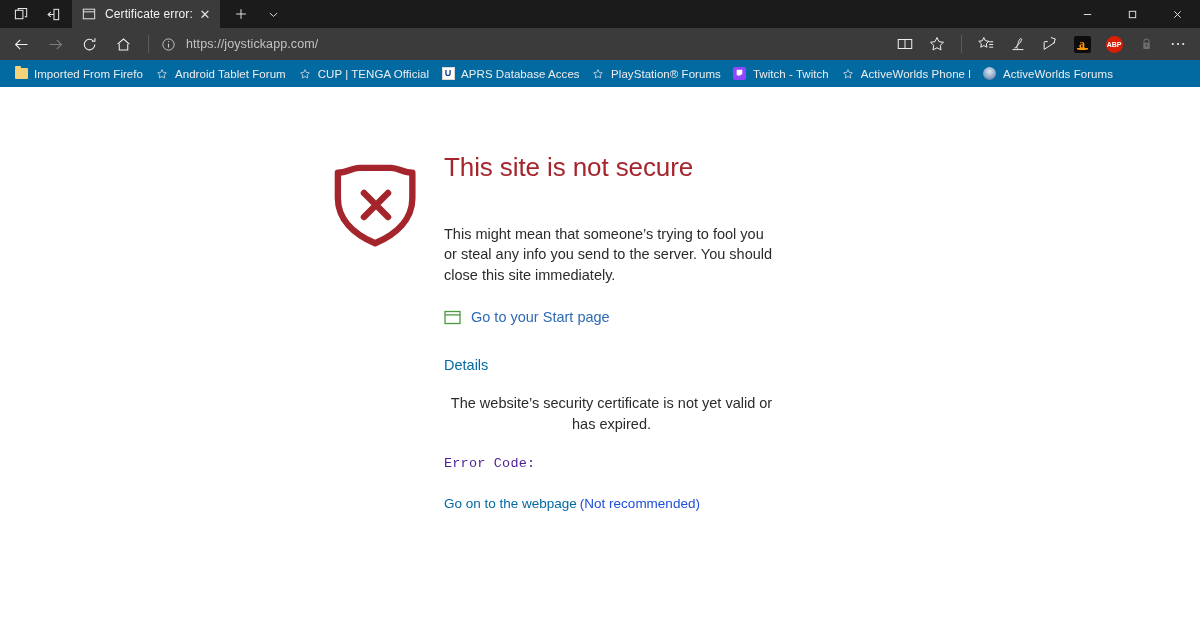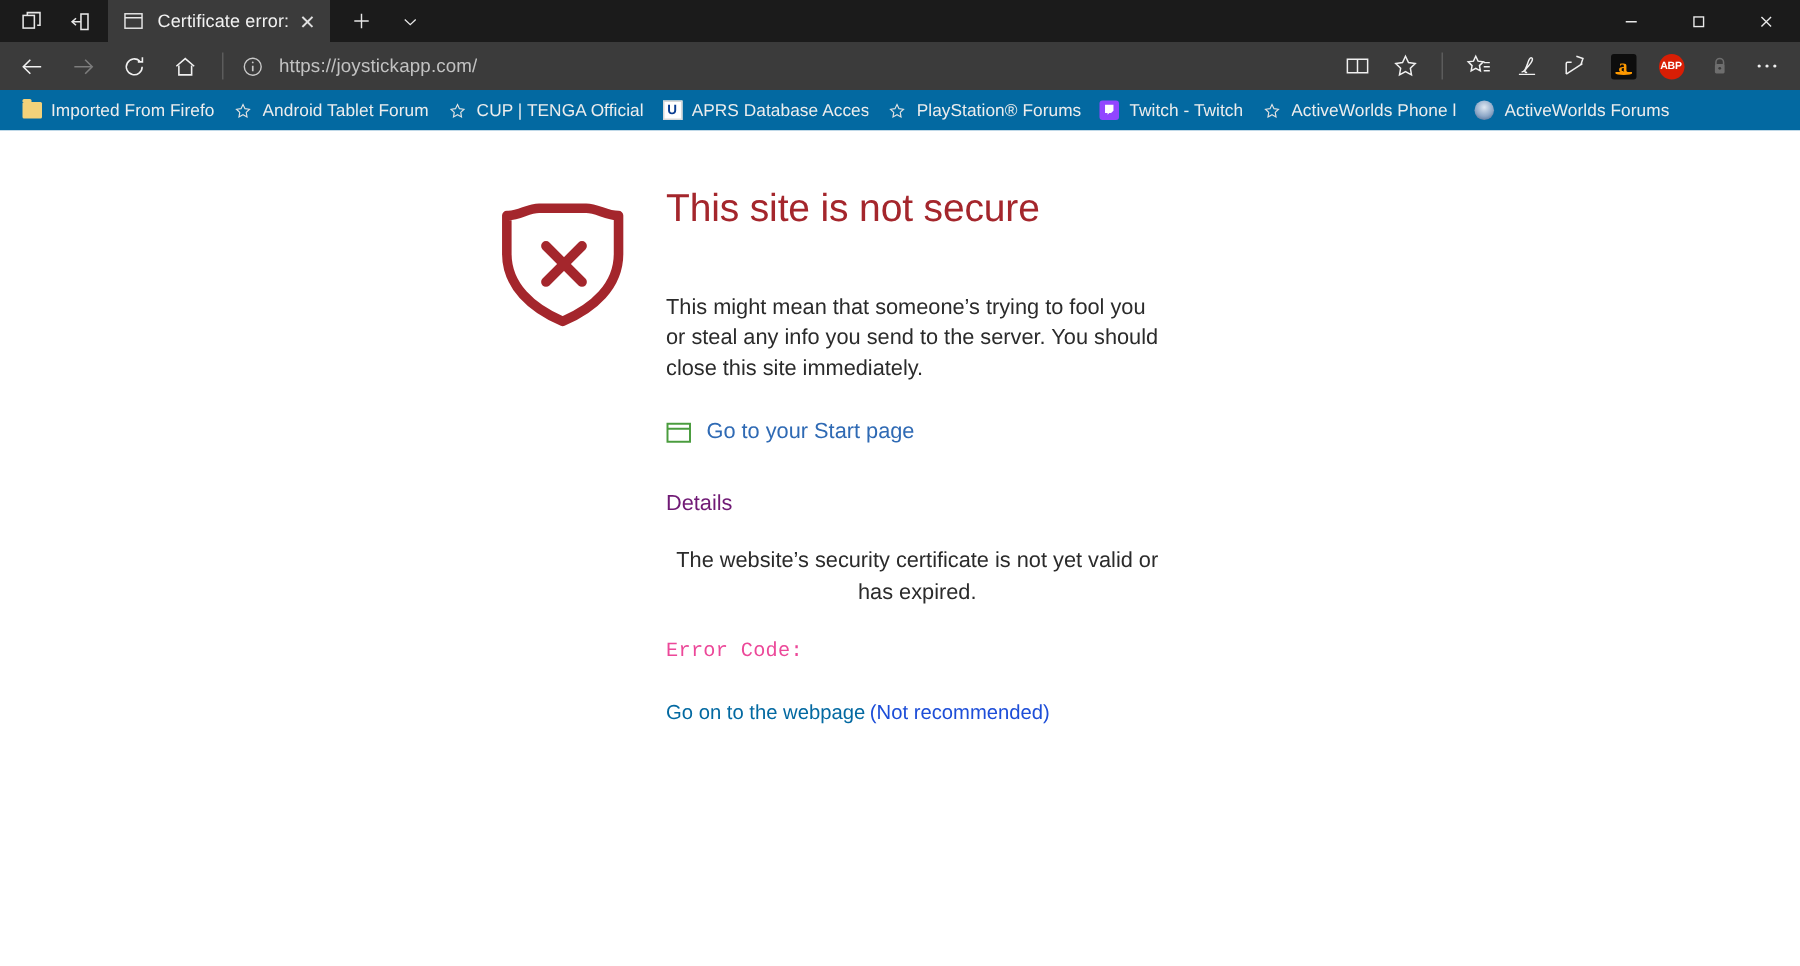--- a/index.html
+++ b/index.html
@@ -289,21 +289,21 @@
 
   
   .page {
     background: #ffffff;
     height: 557px;
     position: relative;
   }
   .err-wrap {
     position: absolute;
     left: 332px;
-    top: 37px;
+    top: 66px;
     display: flex;
     align-items: flex-start;
   }
   .shield {
     width: 88px;
     height: 92px;
     flex: 0 0 auto;
     margin-top: 4px;
   }
   .err-body {
@@ -336,36 +336,36 @@
     flex: 0 0 auto;
   }
   .startpage-link {
     color: #2f6ab4;
     font-size: 14.5px;
     margin-left: 10px;
     text-decoration: none;
     cursor: pointer;
   }
   .details-head {
-    color: #701a75;
+    color: #0369a1;
     font-size: 14.5px;
     margin-top: 32px;
   }
   .details-para {
     color: #2b2b2b;
     font-size: 14.5px;
     line-height: 20.5px;
     margin-top: 20px;
     max-width: 335px;
     text-align: center;
   }
   .errcode {
     font-family: "Liberation Mono", monospace;
     font-size: 13.5px;
-    color: #ec4899;
+    color: #4c1d95;
     line-height: 19px;
     margin-top: 20px;
     letter-spacing: 0.2px;
   }
   .goon-row {
     margin-top: 23px;
     font-size: 13.5px;
   }
   .goon-link {
     color: #0369a1;

